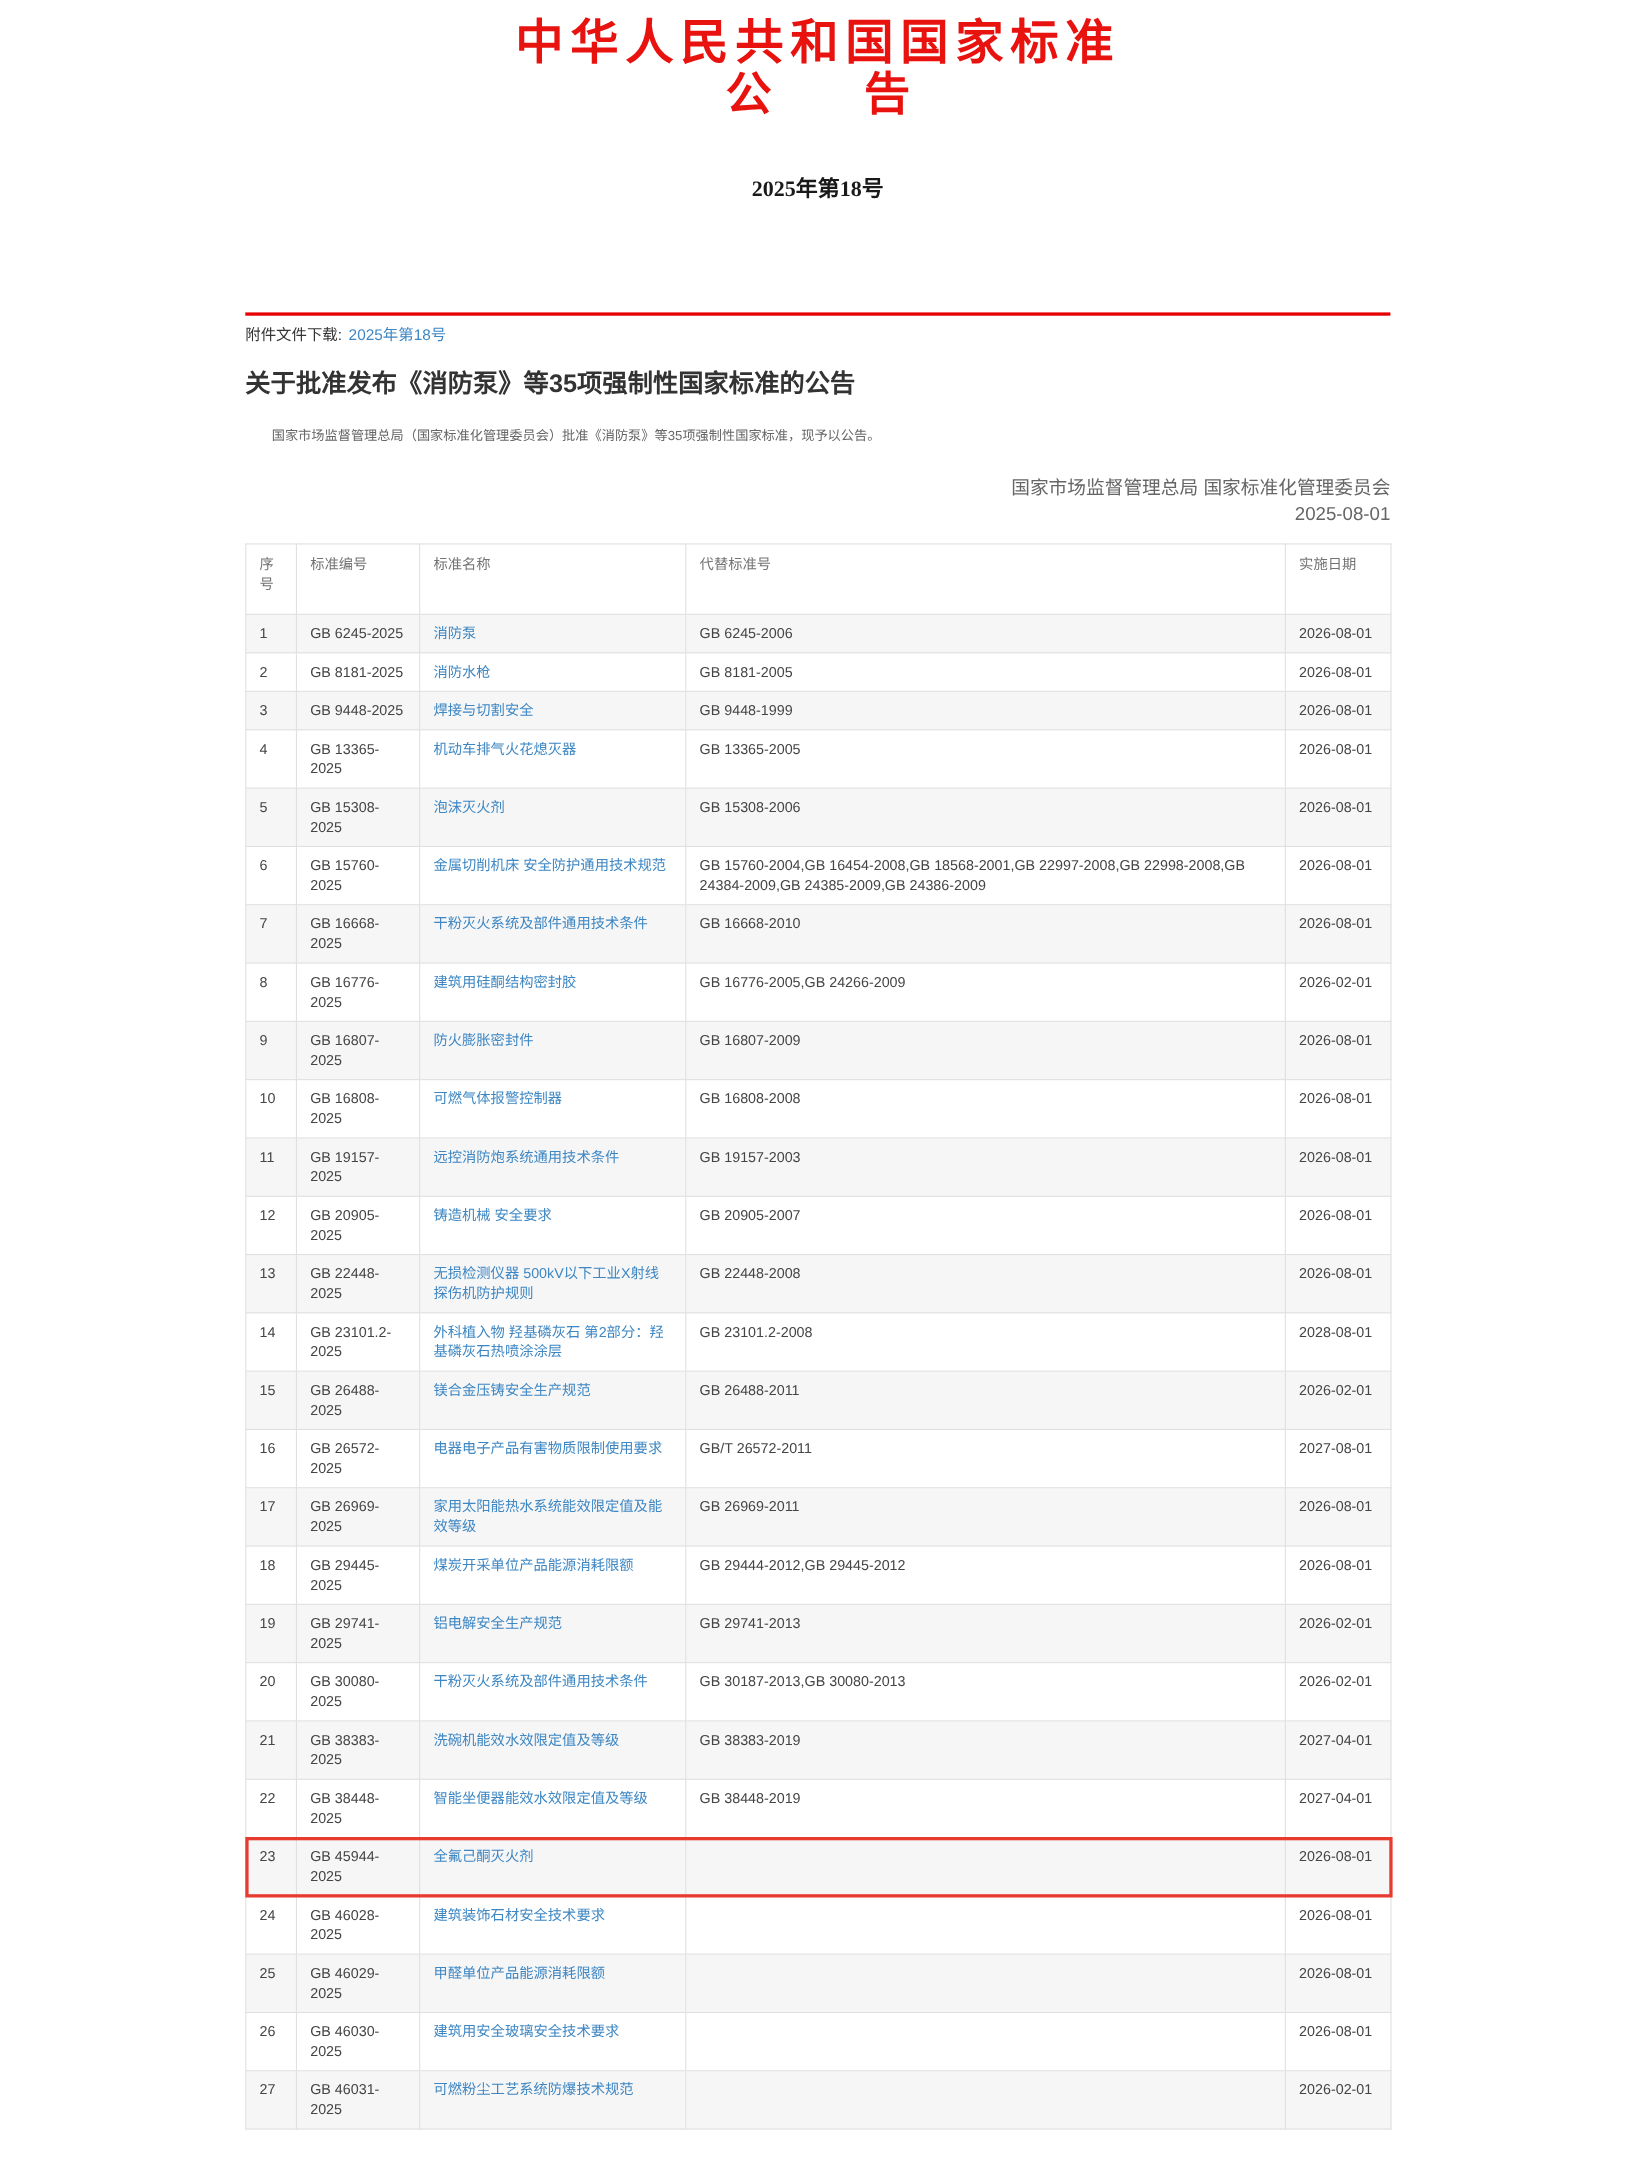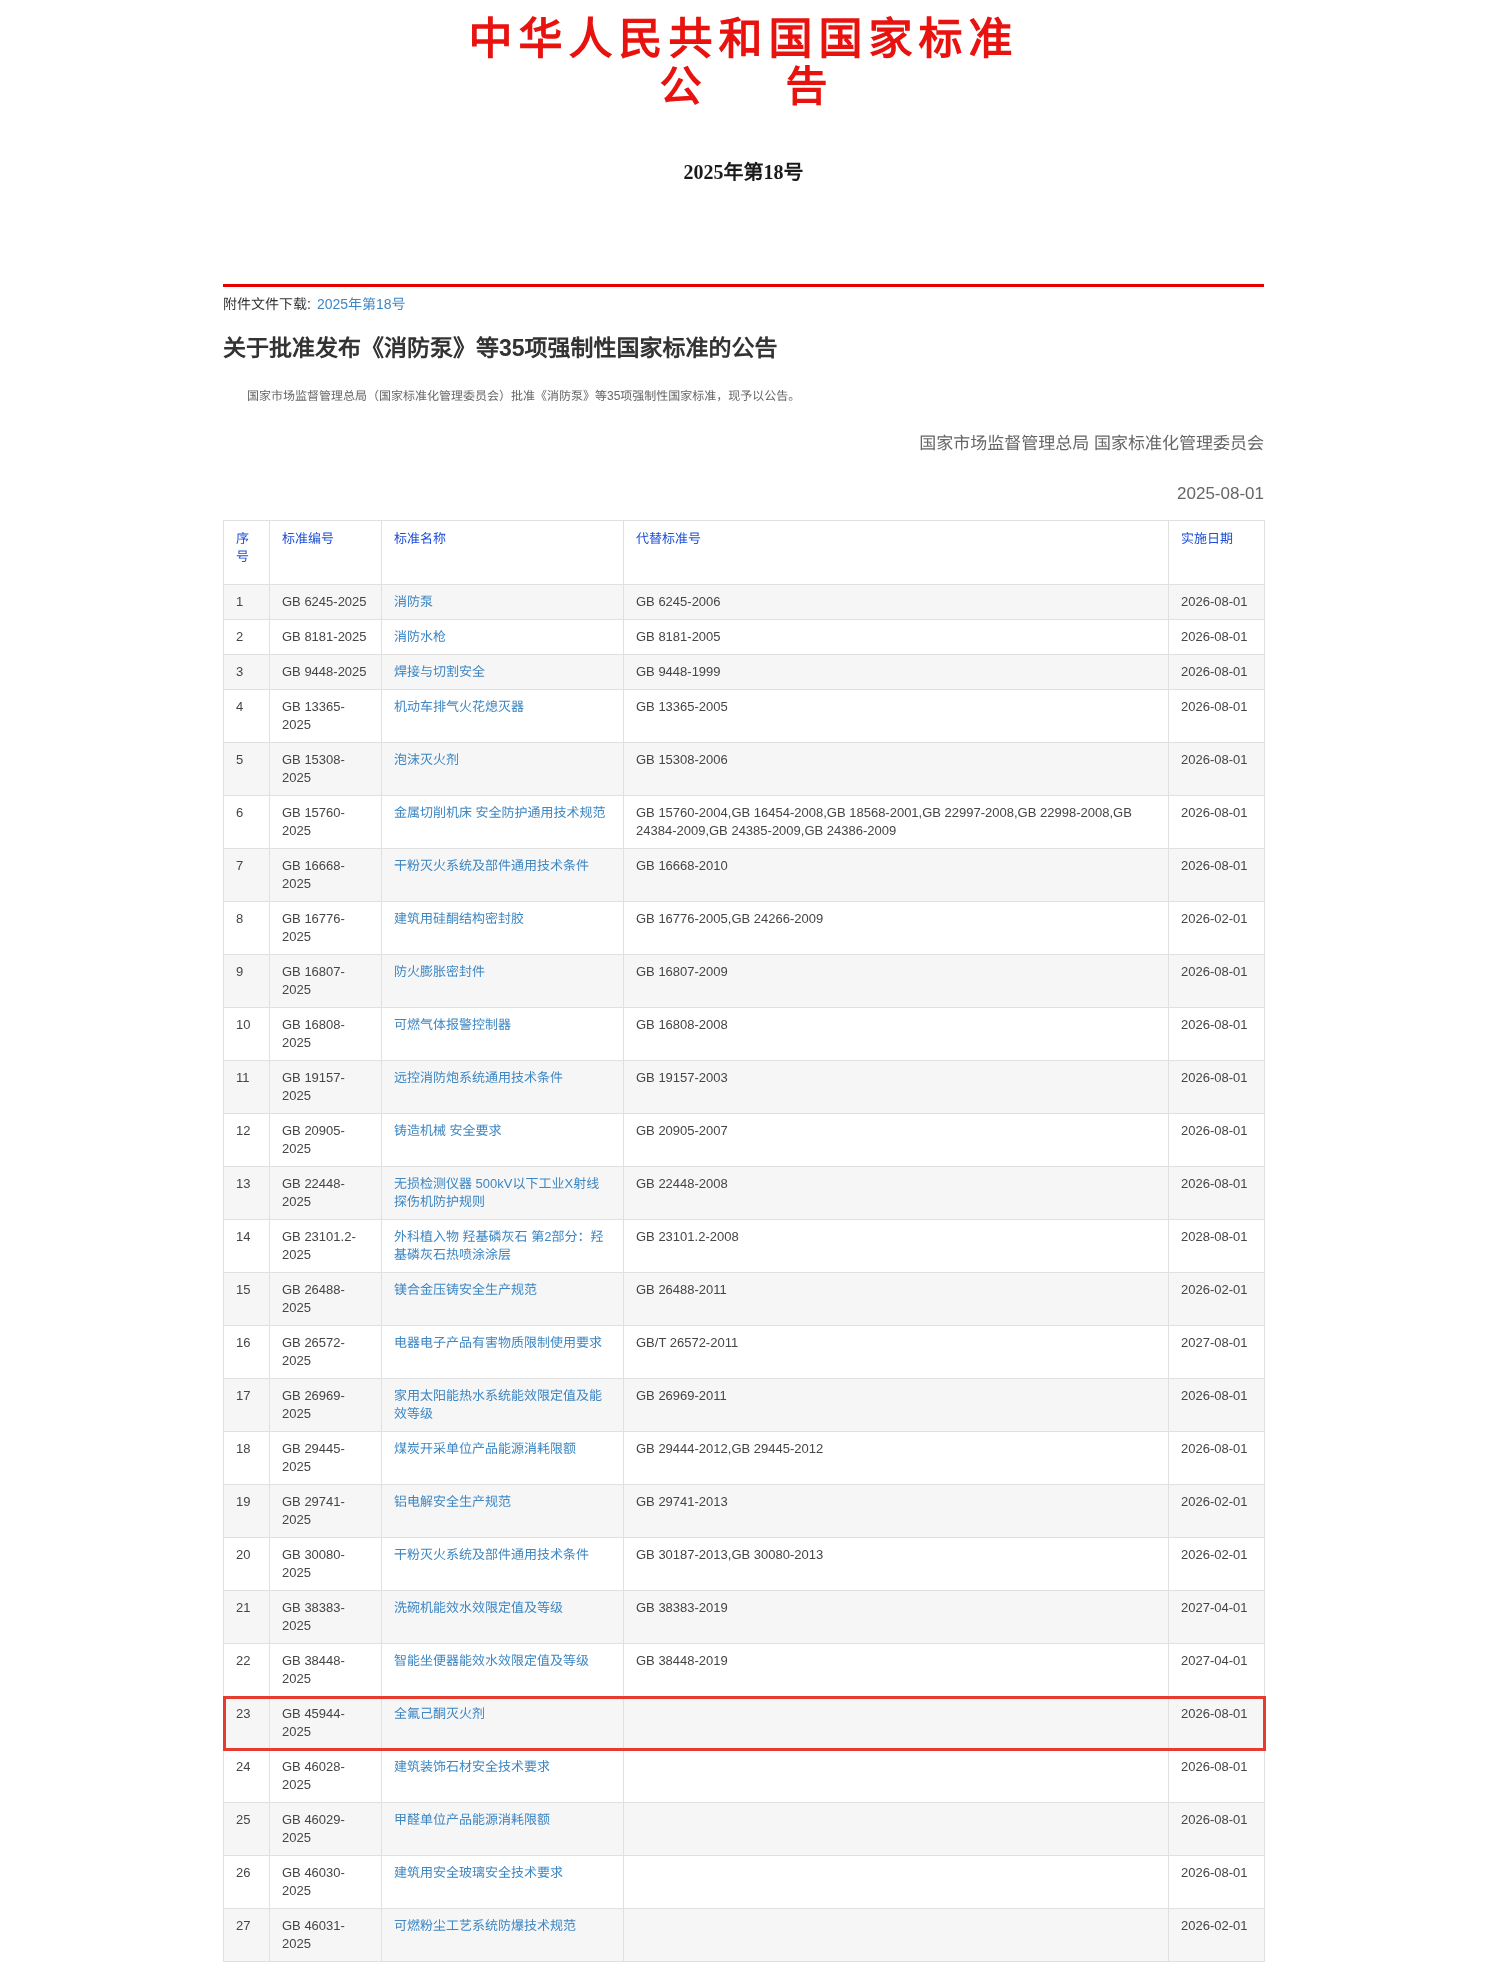--- a/index.html
+++ b/index.html
@@ -85,21 +85,20 @@
     text-indent:2em;
   }
   .notice-issuer{
     margin-top:24px;
     text-align:right;
     font-size:17px;
     line-height:24px;
     color:#666;
   }
   .notice-date{
-    margin-top:26px;
     text-align:right;
     font-size:17px;
     line-height:24px;
     color:#666;
   }
 
   
   table.standards{
     margin-top:14px;
     width:1041px;
@@ -110,21 +109,21 @@
   table.standards th, table.standards td{
     border:1px solid var(--border-grey);
     padding:8px 12px;
     line-height:18px;
     text-align:left;
     vertical-align:top;
     word-wrap:break-word;
   }
   table.standards th{
     font-weight:normal;
-    color:#1d4ed8;
+    color:#737373;
     background:#ffffff;
     padding-top:9px;padding-bottom:18px;
   }
   table.standards tbody tr{background:#ffffff;}
   table.standards tbody tr:nth-child(odd){background:var(--stripe-grey);}
   table.standards td{color:#454545;}
   td.col-date{white-space:nowrap;}
   td.col-name a{
     color:var(--link-blue);
     text-decoration:none;

